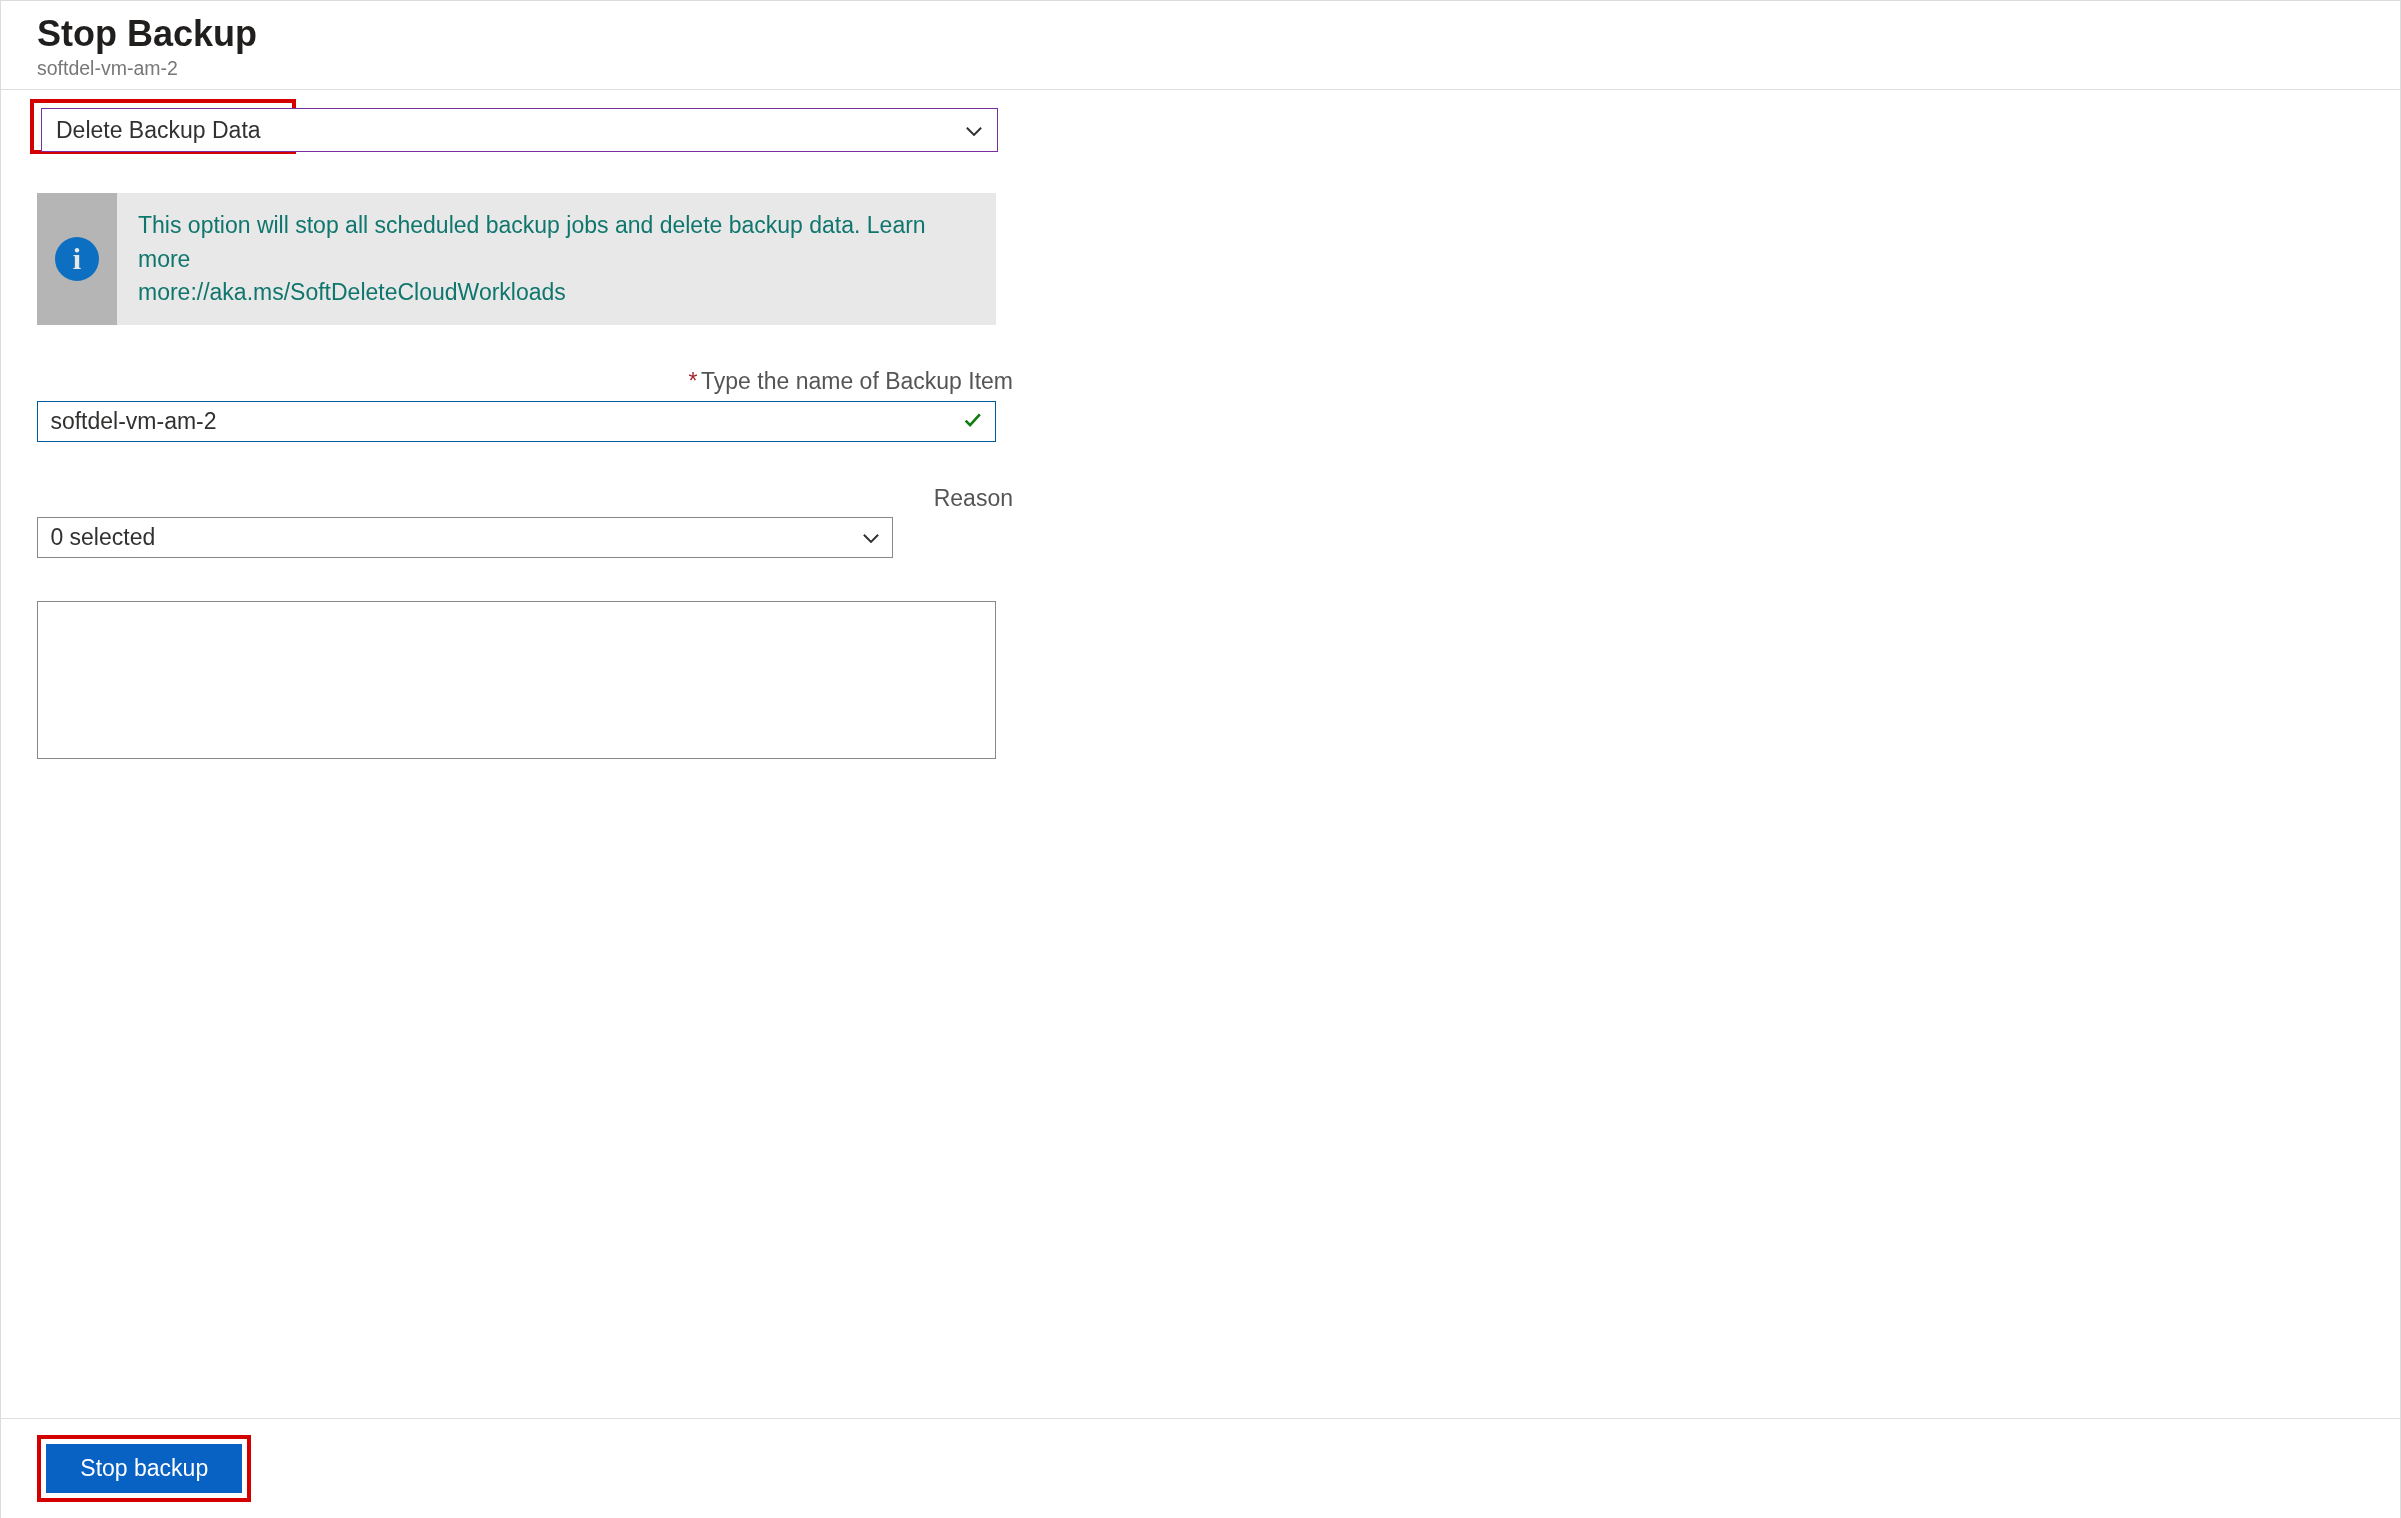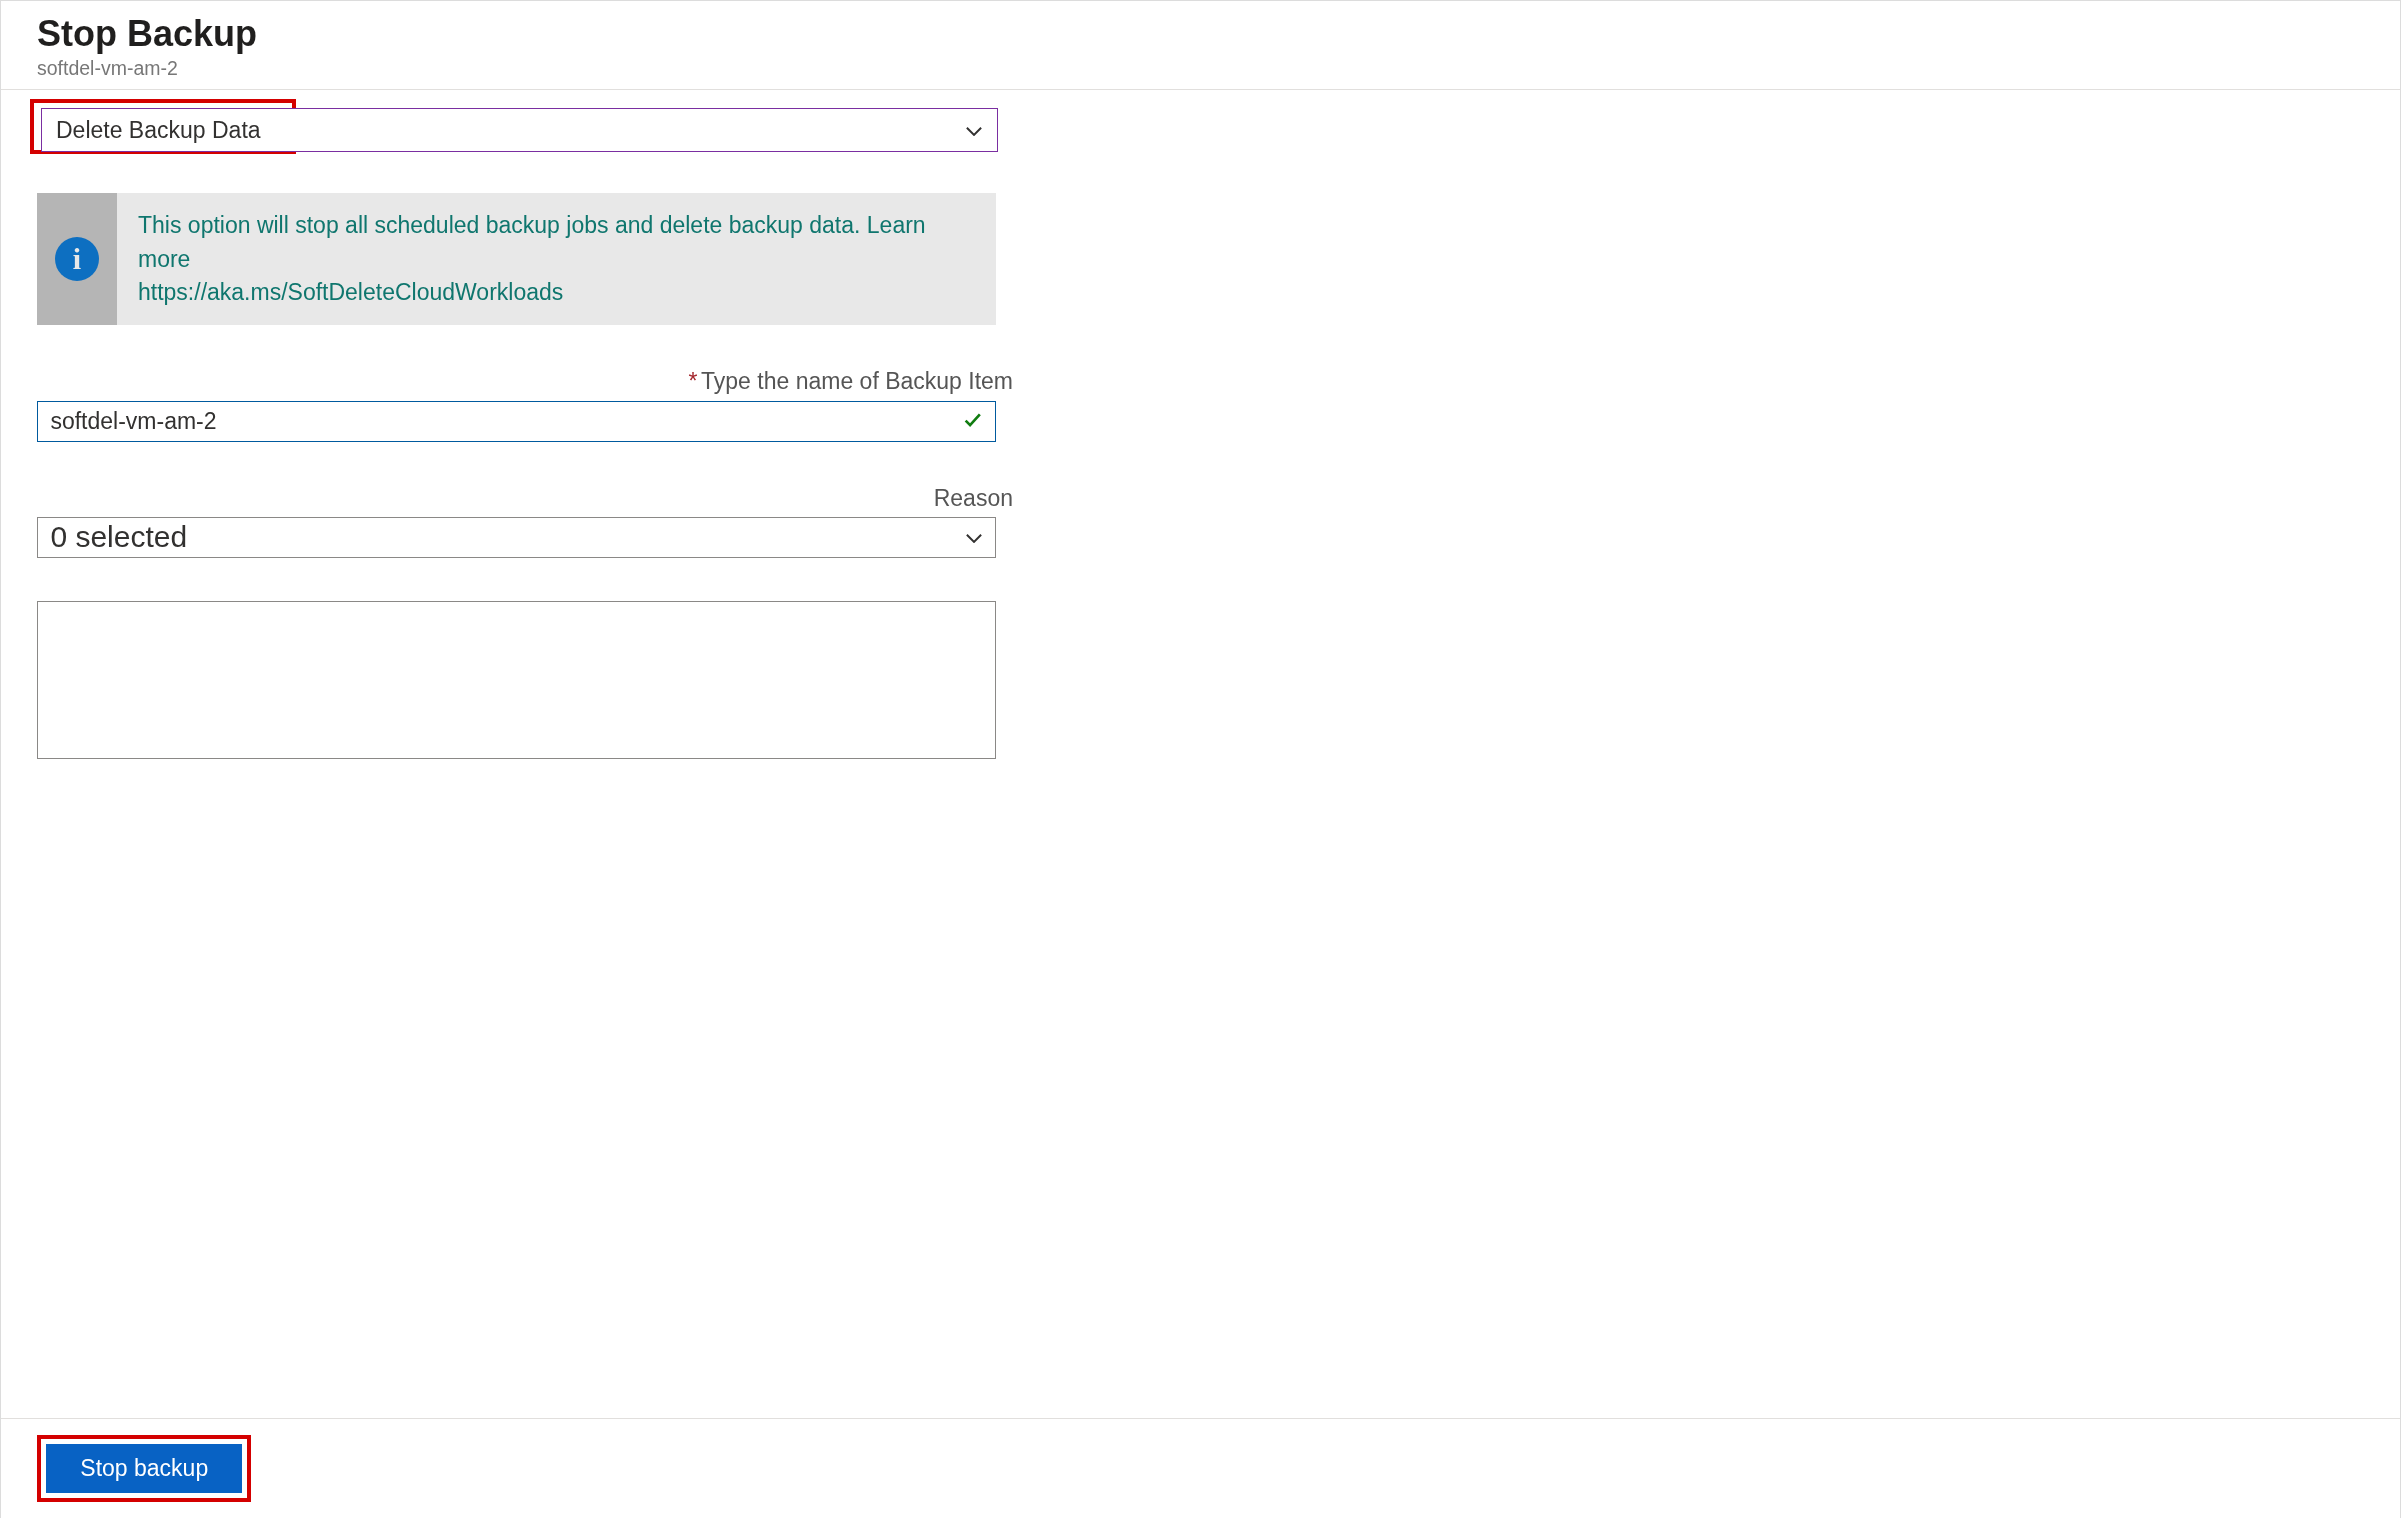--- a/index.html
+++ b/index.html
@@ -112,25 +112,25 @@
     align-items: center;
     justify-content: space-between;
     background: #fff;
   }
   .check {
     color: #107c10;
     font-size: 25px;
     font-weight: bold;
   }
   .select-box {
-    width: 959px;
+    width: 856px;
     height: 41px;
     border: 0.9px solid #8a8886;
     padding: 0 12.4px;
-    font-size: 30px;
+    font-size: 23px;
     display: flex;
     align-items: center;
     justify-content: space-between;
     background: #fff;
     cursor: pointer;
   }
   .textarea {
     width: 959px;
     height: 158px;
     border: 0.9px solid #8a8886;
@@ -182,21 +182,21 @@
       </span>
     </div>
   </div>
 
   <div class="infobox">
     <div class="iconcell">
       <div class="info-i">i</div>
     </div>
     <div class="text">
       <span>This option will stop all scheduled backup jobs and delete backup data. Learn more</span><br>
-      <span>https://aka.ms/SoftDeleteCloudWorkloads</span>
+      <span>more://aka.ms/SoftDeleteCloudWorkloads</span>
     </div>
   </div>
 
   <div class="field-group">
     <div class="field-label">
       <span class="req">*</span><span>Type the name of Backup Item</span>
     </div>
     <div class="text-input">
       <span>softdel-vm-am-2</span>
       <span class="check">

